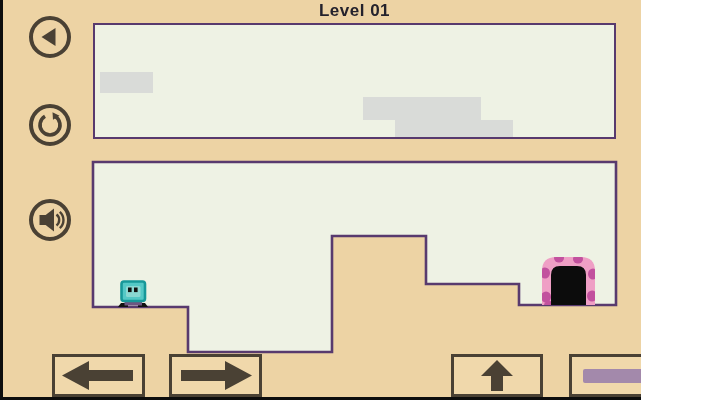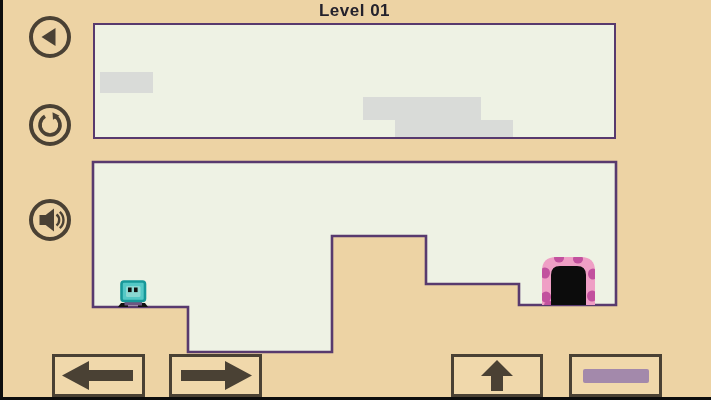--- a/index.html
+++ b/index.html
@@ -4,21 +4,21 @@
 <style>
   :root{
     --background:#edd3a4; --panel:#eef2e4; --panel-border:#583a6e;
     --icon-brown:#4a4134; --cloud-gray:#d9dbd8; --button-fill:#f0d8ab;
     --character-teal:#54c8c6; --character-teal-dark:#179899; --character-screen:#8ad8d2;
     --pants-purple:#6d5681; --door-pink:#ef9fc5; --door-spot:#c2519e; --door-black:#0c0c0c;
     --dash-bar:#a389ab; --title-color:#24222c; --edge-black:#0d0d0d;
   }
   html,body{margin:0;padding:0;}
   body{font-family:"Liberation Sans", sans-serif;}
-  #stage{position:relative;width:711px;height:400px;background:var(--background);overflow:hidden;text-decoration:underline;}
+  #stage{position:relative;width:641px;height:400px;background:var(--background);overflow:hidden;text-decoration:underline;}
   .edge-left{position:absolute;left:0;top:0;width:3px;height:400px;background:var(--edge-black);}
   .edge-bottom{position:absolute;left:0;top:397px;width:711px;height:3px;background:var(--edge-black);}
   .title{position:absolute;left:93px;top:1px;width:523px;text-align:center;
          font-size:17px;font-weight:bold;color:var(--title-color);letter-spacing:.5px;}
   .circle-btn{position:absolute;width:44px;height:44px;cursor:pointer;}
   .hint-btn{position:absolute;left:634px;top:25px;width:54px;height:68px;cursor:pointer;}
   .top-panel{position:absolute;left:93px;top:23px;width:523px;height:116px;box-sizing:border-box;
              background:var(--panel);border:2px solid var(--panel-border);}
   .cloud{position:absolute;background:var(--cloud-gray);}
   .cloud.c1{left:5px;top:47px;width:53px;height:21px;}

